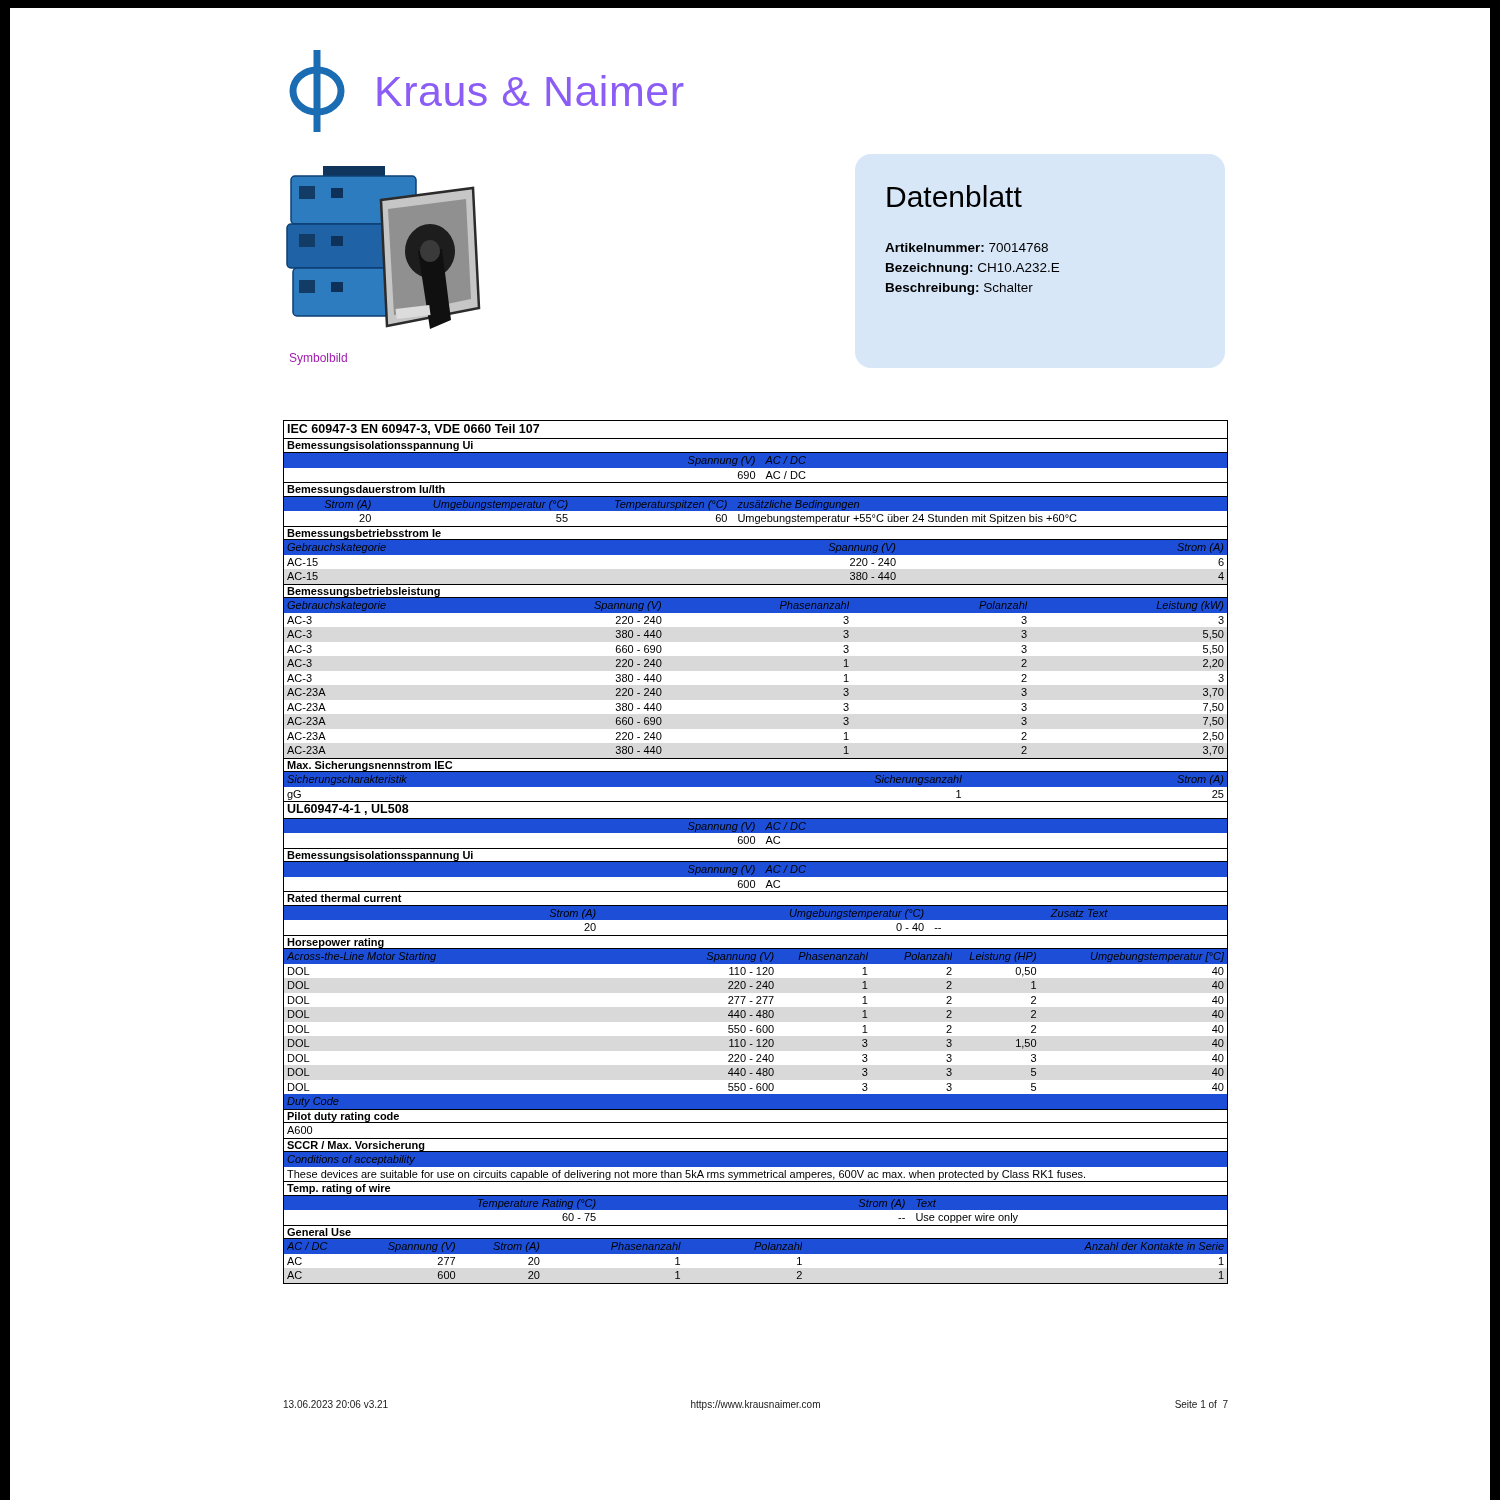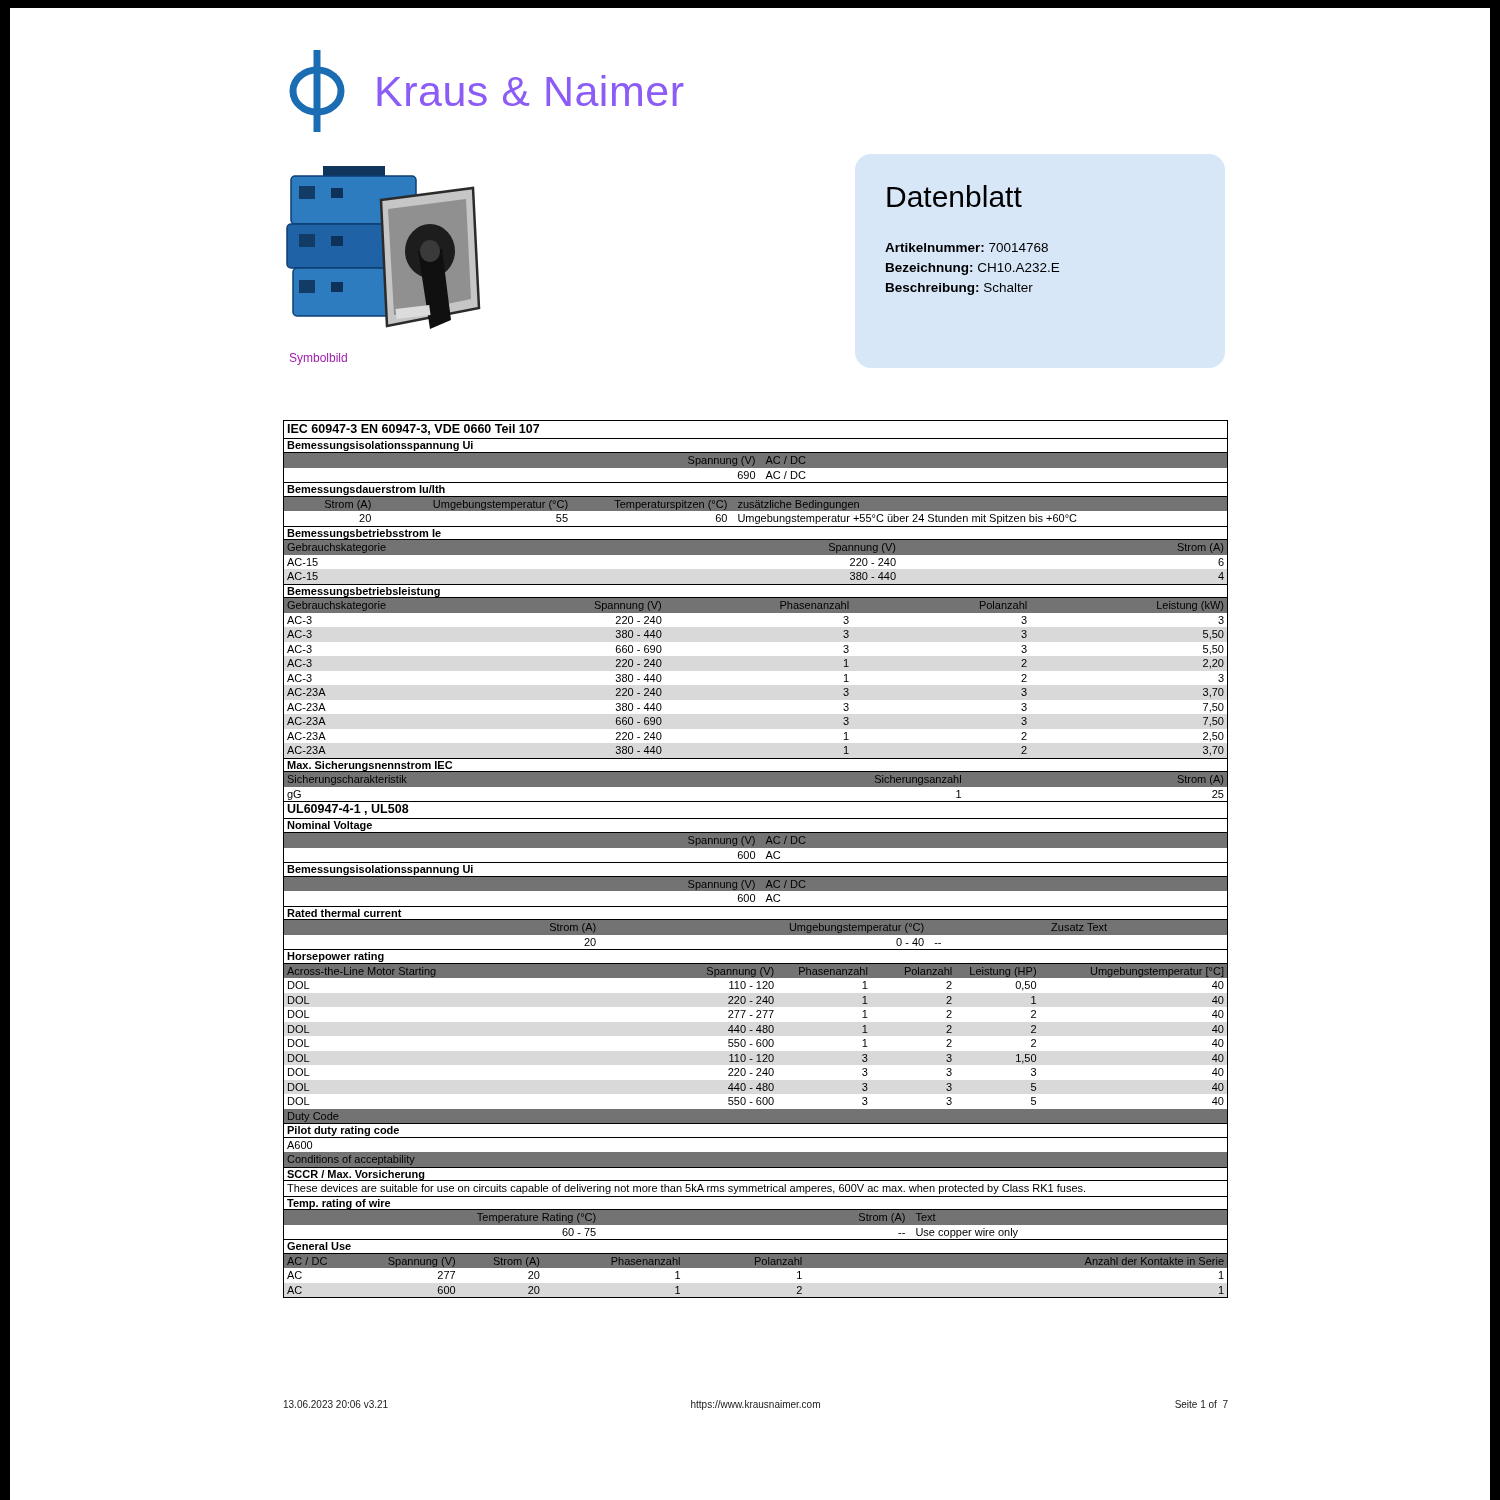--- a/index.html
+++ b/index.html
@@ -28,21 +28,21 @@
   .ib-field .lbl{font-weight:bold;}
 
   
   .table{position:absolute;left:283px;top:420px;width:945px;border:1px solid #000;box-sizing:border-box;background:#fff;}
   .row{display:flex;box-sizing:border-box;height:14.5px;line-height:14px;font-size:11px;padding:0 3px;align-items:center;}
   .row span{white-space:nowrap;overflow:hidden;box-sizing:border-box;display:block;}
   .r-t1{height:17.5px;line-height:15px;font-weight:bold;font-size:12.5px;border-top:1px solid #000;border-bottom:1px solid #000;}
   .r-t2{font-weight:bold;border-top:1px solid #000;border-bottom:1px solid #000;line-height:12px;}
   .r-t1 + .r-t2{border-top:0;}
   .table .row:first-child{border-top:0;}
-  .r-h{background:#737373;}
+  .r-h{background:#1d4ed8;font-style:italic;}
   .r-dg{background:#d9d9d9;}
 
   
   .footer{position:absolute;left:283px;top:1399px;width:945px;display:flex;font-size:10px;color:#1a1a1a;}
   .footer .f-left{flex:1;text-align:left;}
   .footer .f-center{flex:1;text-align:center;}
   .footer .f-right{flex:1;text-align:right;white-space:pre;}
 </style>
 </head>
 <body>
@@ -237,23 +237,20 @@
       <span style="flex: 1 1 0%; text-align: right;">Strom (A)</span>
     </div>
     <div class="row r-d">
       <span style="width: 40%; text-align: left;">gG</span>
       <span style="width: 32%; text-align: right;">1</span>
       <span style="flex: 1 1 0%; text-align: right;">25</span>
     </div>
     <div class="row r-t1">
       <span style="flex: 1 1 0%; text-align: left;">UL60947-4-1 , UL508</span>
     </div>
-    <div class="row r-t2">
-      <span style="flex: 1 1 0%; text-align: left;">Nominal Voltage</span>
-    </div>
     <div class="row r-h">
       <span style="width: 50%; text-align: right;">Spannung (V)</span>
       <span style="flex: 1 1 0%; text-align: left; padding-left: 10px;">AC / DC</span>
     </div>
     <div class="row r-d">
       <span style="width: 50%; text-align: right;">600</span>
       <span style="flex: 1 1 0%; text-align: left; padding-left: 10px;">AC</span>
     </div>
     <div class="row r-t2">
       <span style="flex: 1 1 0%; text-align: left;">Bemessungsisolationsspannung Ui</span>
@@ -364,25 +361,25 @@
     </div>
     <div class="row r-h">
       <span style="flex: 1 1 0%; text-align: left;">Duty Code</span>
     </div>
     <div class="row r-t2">
       <span style="flex: 1 1 0%; text-align: left;">Pilot duty rating code</span>
     </div>
     <div class="row r-d">
       <span style="flex: 1 1 0%; text-align: left;">A600</span>
     </div>
+    <div class="row r-t2">
+      <span style="flex: 1 1 0%; text-align: left;">SCCR / Max. Vorsicherung</span>
+    </div>
     <div class="row r-h">
       <span style="flex: 1 1 0%; text-align: left;">Conditions of acceptability</span>
-    </div>
-    <div class="row r-t2">
-      <span style="flex: 1 1 0%; text-align: left;">SCCR / Max. Vorsicherung</span>
     </div>
     <div class="row r-d">
       <span style="flex: 1 1 0%; text-align: left;">These devices are suitable for use on circuits capable of delivering not more than 5kA rms symmetrical amperes, 600V ac max. when protected by Class RK1 fuses.</span>
     </div>
     <div class="row r-t2">
       <span style="flex: 1 1 0%; text-align: left;">Temp. rating of wire</span>
     </div>
     <div class="row r-h">
       <span style="width: 33%; text-align: right;">Temperature Rating (°C)</span>
       <span style="width: 33%; text-align: right;">Strom (A)</span>

